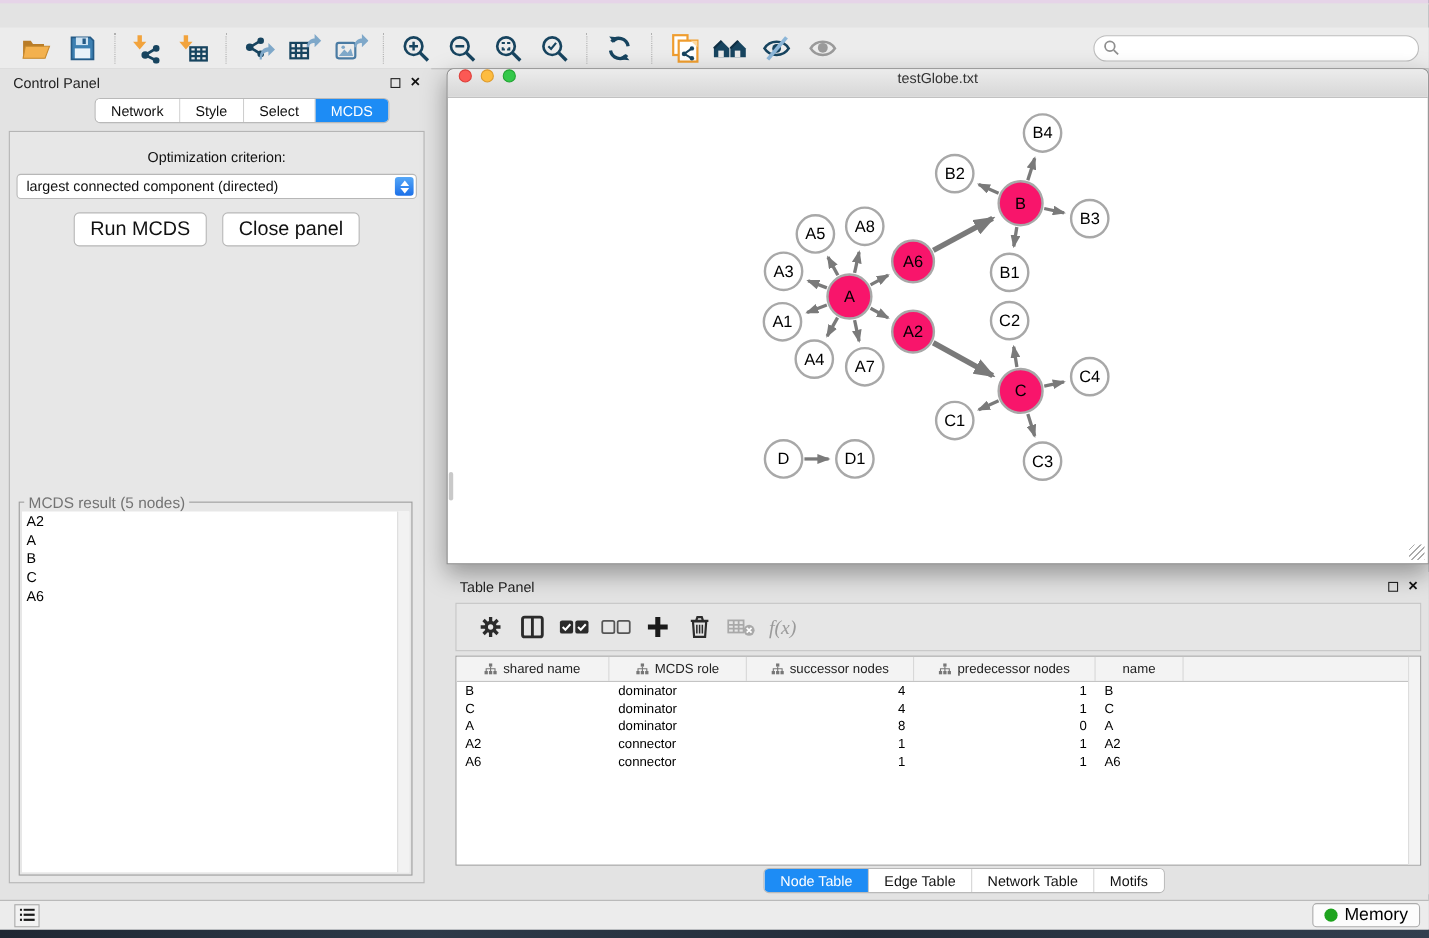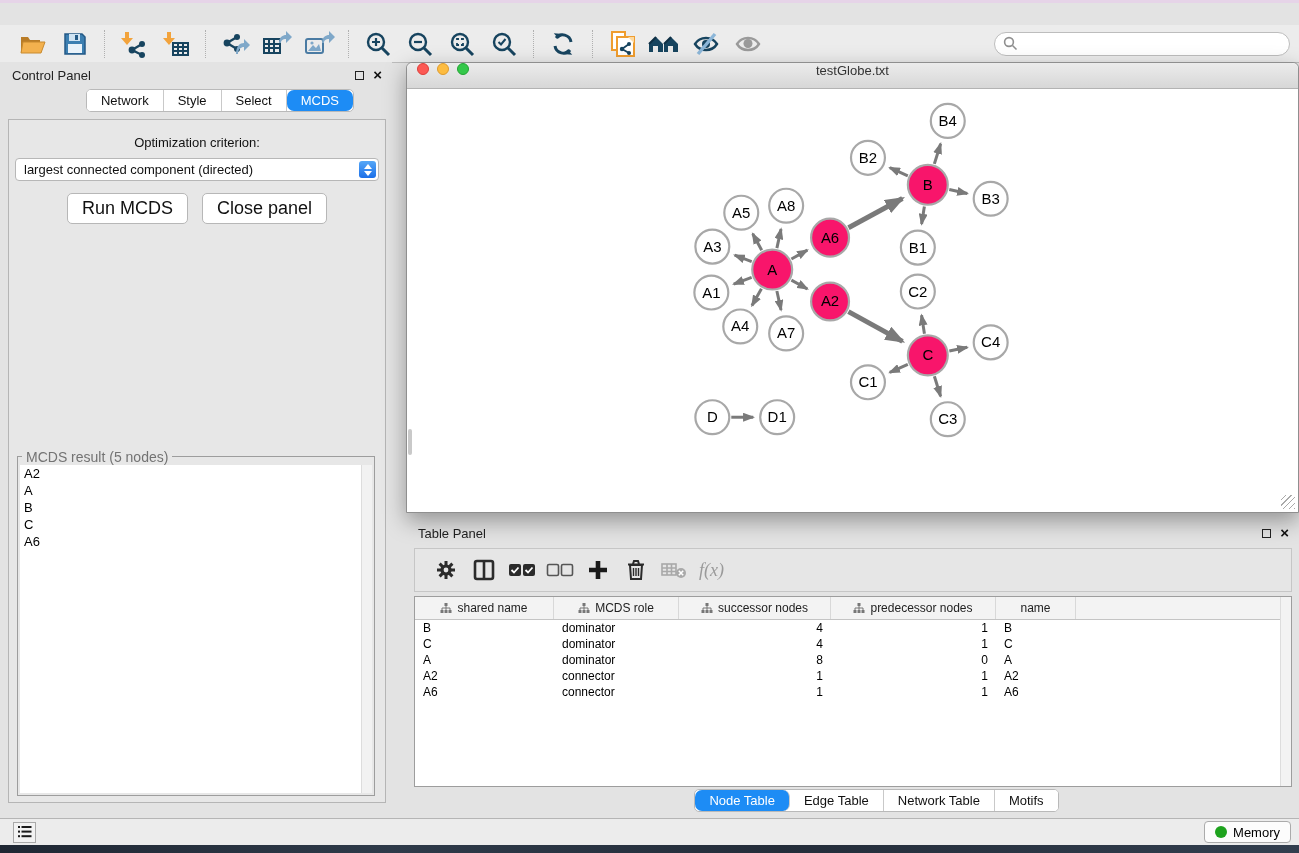--- a/index.html
+++ b/index.html
@@ -34,21 +34,21 @@
   .control-panel { position:absolute; left:0; top:59px; width:392px; height:751px; background:#e3e3e3; }
   .panel-head { position:absolute; top:0; left:0; right:0; height:26px; display:flex; align-items:center; }
   .panel-title { font-size:13px; color:#222; margin-left:12px; }
   .panel-icons { margin-left:auto; margin-right:10px; display:flex; align-items:center; gap:9px; }
   .float-box { width:9px; height:9px; border:1.5px solid #222; display:inline-block; }
   .close-x { font-size:15px; font-weight:bold; color:#111; line-height:10px; }
   .cp-tabs { position:absolute; top:27px; left:0; right:0; display:flex; justify-content:center; }
   .tabset { display:flex; border:1px solid #b9b9b9; border-radius:5px; overflow:hidden; background:#fff;margin-left:48px; }
   .tab { padding:3px 14px; font-size:13px; color:#111; background:#fff; border-right:1px solid #c9c9c9; }
   .tab:last-child { border-right:none; }
-  .tab.active { background:#1d8cf5; color:#fff;border-radius:7px; }
+  .tab.active { background:#1d8cf5; color:#fff; }
   .cp-body { position:absolute; top:57px; left:8px; right:6px; bottom:10px;
     background:#e7e7e7; border:1px solid #b5b5b5; }
   .opt-label { margin-top:15px; text-align:center; font-size:13px; color:#111; }
   .opt-select { margin:8px auto 0 auto; width:364px; height:23px; background:#fff;
     border:1px solid #b7b7b7; border-radius:4px; display:flex; align-items:center; position:relative; }
   .opt-select-text { font-size:13px; color:#111; padding-left:8px; }
   .stepper { position:absolute; right:2px; top:2px; bottom:2px; width:17px; border-radius:3px;
     background:linear-gradient(#55a7f7,#1b6fe8); display:flex; flex-direction:column;
     align-items:center; justify-content:center; gap:2px; }
   .tri-up { width:0; height:0; border-left:4px solid transparent; border-right:4px solid transparent; border-bottom:5px solid #fff; }
@@ -97,21 +97,21 @@
   .tp-tabs { position:absolute; bottom:1px; left:0; right:0; display:flex; justify-content:center; }
 
   
   .statusbar { position:absolute; left:0; right:0; top:815px; height:27px; background:#ececec;
     border-top:1px solid #b5b5b5; display:flex; align-items:center; }
   .menu-btn { width:23px; height:21px; margin-left:13px; border:1px solid #a9a9a9; background:#f2f2f2;
     display:flex; align-items:center; justify-content:center; }
   .memory-btn { margin-left:auto; margin-right:8px; height:22px; border:1px solid #ababab; border-radius:4px;
     background:#fcfcfc; display:flex; align-items:center; gap:6px; padding:0 10px; }
   .mem-dot { width:12px; height:12px; border-radius:50%; background:#1ea31e; }
-  .memory-btn span { font-size:13px; color:#000; }
+  .memory-btn span { font-size:16px; color:#000; }
 </style>
 </head>
 <body>
 
 <div class="desktop-top"></div>
 <div class="desktop-bottom"></div>
 
 <div class="app">
 
 

